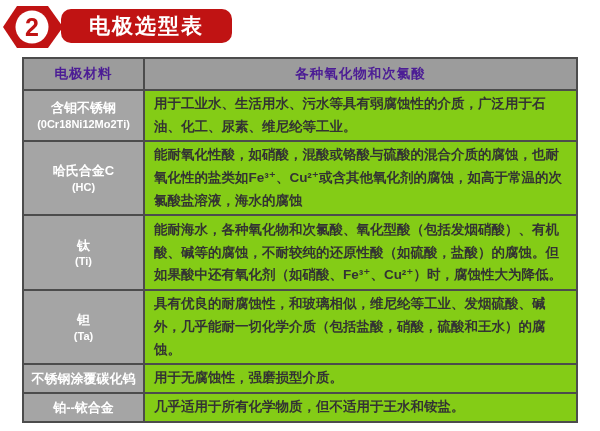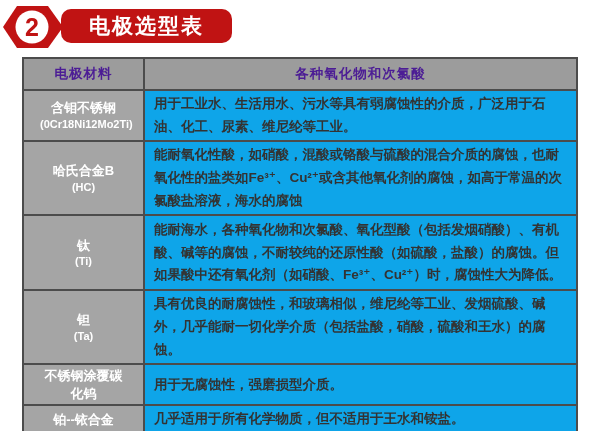--- a/index.html
+++ b/index.html
@@ -64,25 +64,25 @@
     margin-top: 39px;
   }
   td.mat {
     background: #a5a5a5;
     color: #ffffff;
     font-weight: bold;
     font-size: 13px;
     text-align: center;
     vertical-align: middle;
     line-height: 1.35;
-    padding: 2px 16px;
+    padding: 2px 4px;
   }
   td.mat .code { font-size: 11px; }
   td.desc {
-    background: #0ea5e9;
+    background: #84cc16;
     color: #333333;
     font-size: 13.5px;
     font-weight: bold;
     line-height: 1.68;
     padding: 2px 6px 2px 9px;
     vertical-align: middle;
     text-align: left;
   }
   tr.r1 td { height: 50px; }
   tr.r2 td { height: 46px; }
@@ -119,21 +119,21 @@
     </tr>
     <tr class="r1">
       <td class="mat">
         <div>含钼不锈钢</div>
         <div class="code">(0Cr18Ni12Mo2Ti)</div>
       </td>
       <td class="desc">用于工业水、生活用水、污水等具有弱腐蚀性的介质，广泛用于石油、化工、尿素、维尼纶等工业。</td>
     </tr>
     <tr class="r3">
       <td class="mat">
-        <div>哈氏合金B</div>
+        <div>哈氏合金C</div>
         <div class="code">(HC)</div>
       </td>
       <td class="desc">能耐氧化性酸，如硝酸，混酸或铬酸与硫酸的混合介质的腐蚀，也耐氧化性的盐类如Fe³⁺、Cu²⁺或含其他氧化剂的腐蚀，如高于常温的次氯酸盐溶液，海水的腐蚀</td>
     </tr>
     <tr class="r4">
       <td class="mat">
         <div>钛</div>
         <div class="code">(Ti)</div>
       </td>
       <td class="desc">能耐海水，各种氧化物和次氯酸、氧化型酸（包括发烟硝酸）、有机酸、碱等的腐蚀，不耐较纯的还原性酸（如硫酸，盐酸）的腐蚀。但如果酸中还有氧化剂（如硝酸、Fe³⁺、Cu²⁺）时，腐蚀性大为降低。</td>

